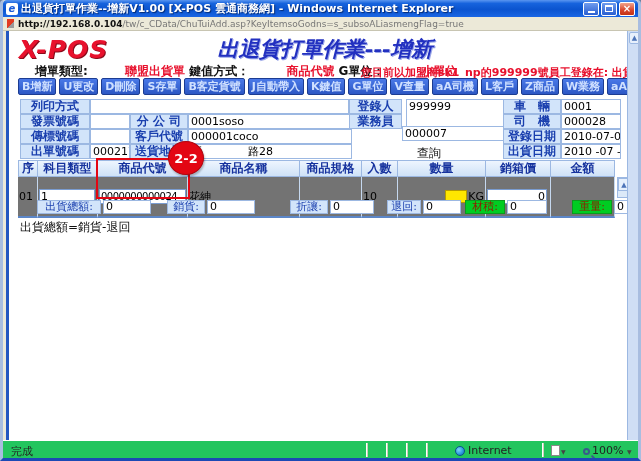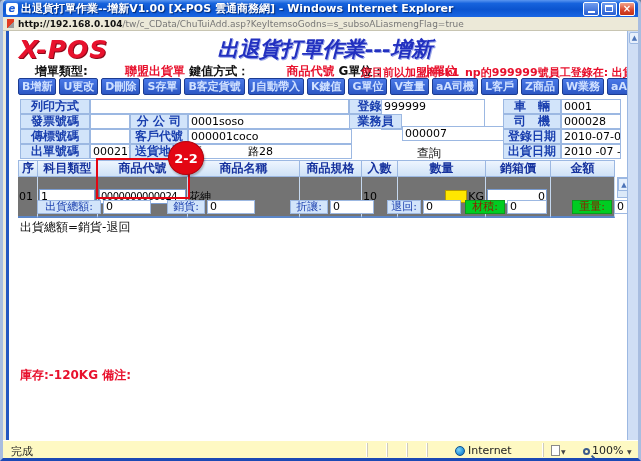--- a/index.html
+++ b/index.html
@@ -40,21 +40,21 @@
   .td{background:#737373;border-right:1px solid #c5d8ef;border-bottom:2px solid #5b86c8;display:flex;align-items:center;font-size:11px;padding:12px 1px;overflow:visible;}
   .inp{border:1px solid #7a9cd0;background:#fff;font-size:11px;height:15px;padding:0 1px;font-family:inherit;}
   .tlab{background:#d2e4fa;border:1px solid #9cb8e2;color:#1a3fae;font-size:11px;line-height:12px;text-align:center;}
   .tbox{background:#fff;border:1px solid #9cb8e2;font-size:11px;line-height:12px;padding:0 2px;}
   .greenlab{background:#00cc22;color:#8f1a00;border:1px solid #0a9a1e;}
   .note{font-size:12px;color:#111;}
   .stock{font-size:12px;font-weight:bold;color:#e8112d;}
   .redrect{position:absolute;border:2px solid #e30613;background:transparent;}
   .badge{position:absolute;width:36px;height:34px;background:#e30613;border:1px solid #b00510;border-radius:50%;color:#fff;font-size:13px;font-weight:bold;display:flex;align-items:center;justify-content:center;box-shadow:1px 2px 2px rgba(0,0,0,.25);}
   
-  .statusbar{position:absolute;left:0;bottom:0;width:100%;height:18px;background:#fef9c3;border-top:1px solid #fff;font-size:11px;color:#222;}
+  .statusbar{position:absolute;left:0;bottom:0;width:100%;height:18px;background:#22c55e;border-top:1px solid #fff;font-size:11px;color:#222;}
   .sb-pane{position:absolute;top:2px;height:14px;border-left:1px solid #cfccba;box-shadow:-1px 0 0 #fff;}
   .globe{display:inline-block;width:10px;height:10px;border-radius:50%;background:radial-gradient(circle at 35% 35%,#7fd4f7 0%,#2f9ce0 55%,#1668b0 100%);border:1px solid #0d4f8c;vertical-align:-2px;margin-right:3px;}
   .mag{display:inline-block;width:7px;height:7px;border:2px solid #3a5a8c;border-radius:50%;position:relative;vertical-align:-1px;margin-right:2px;}
   .mag:after{content:"";position:absolute;left:6px;top:6px;width:4px;height:2px;background:#3a5a8c;transform:rotate(45deg);}
   .caret{font-size:6px;color:#444;}
   .pageico{display:inline-block;width:9px;height:11px;background:#fff;border:1px solid #8a8a8a;vertical-align:-2px;margin-right:1px;}
 </style>
 </head>
 <body>
 
@@ -106,21 +106,21 @@
       <span class="tbtn">aA司機</span>
       <span class="tbtn">L客戶</span>
       <span class="tbtn">Z商品</span>
       <span class="tbtn">W業務</span>
       <span class="tbtn">aA司機</span>
     </div>
 
     <div class="abs flab" style="left:11px;top:68px;width:70px;height:15px;">列印方式</div>
     <div class="abs fval" style="left:81px;top:68px;width:259px;height:15px;"></div>
     <div class="abs flab" style="left:340px;top:68px;width:53px;height:15px;">登錄人</div>
-    <div class="abs fval" style="left:372px;top:68px;width:104px;height:31px;">999999</div>
+    <div class="abs fval" style="left:397px;top:68px;width:104px;height:31px;">999999</div>
     <div class="abs flab" style="left:494px;top:68px;width:58px;height:15px;">車　輛</div>
     <div class="abs fval" style="left:552px;top:68px;width:60px;height:15px;">0001</div>
 
     <div class="abs flab" style="left:11px;top:83px;width:70px;height:15px;">發票號碼</div>
     <div class="abs fval" style="left:81px;top:83px;width:40px;height:15px;"></div>
     <div class="abs flab" style="left:121px;top:83px;width:58px;height:15px;">分 公 司</div>
     <div class="abs fval" style="left:179px;top:83px;width:164px;height:15px;">0001soso</div>
     <div class="abs flab" style="left:340px;top:83px;width:53px;height:15px;">業務員</div>
     <div class="abs fval" style="left:393px;top:83px;width:104px;height:15px;margin-top:12px;">000007</div>
     <div class="abs flab" style="left:494px;top:83px;width:58px;height:15px;">司　機</div>
@@ -188,21 +188,20 @@
     <div class="abs tbox" style="left:321px;top:169px;width:44px;height:14px;">0</div>
     <div class="abs tlab" style="left:378px;top:169px;width:34px;height:14px;">退回:</div>
     <div class="abs tbox" style="left:414px;top:169px;width:38px;height:14px;">0</div>
     <div class="abs tlab greenlab" style="left:456px;top:169px;width:40px;height:14px;">材積:</div>
     <div class="abs tbox" style="left:498px;top:169px;width:40px;height:14px;">0</div>
     <div class="abs tlab greenlab" style="left:563px;top:169px;width:40px;height:14px;">重量:</div>
     <div class="abs tbox" style="left:605px;top:169px;width:26px;height:14px;">0</div>
 
     <div class="abs note" style="left:11px;top:188px;">出貨總額=銷貨-退回</div>
 
-    <div class="abs stock" style="left:11px;top:336px;">庫存:-120KG 備注:</div>
 
     <div class="vscroll">
       <div class="sbtn">▲</div>
     </div>
   </div>
 
   <div class="statusbar">
     <span class="abs" style="left:8px;top:3px;">完成</span>
     <span class="sb-pane" style="left:364px;width:18px;"></span>
     <span class="sb-pane" style="left:384px;width:18px;"></span>

